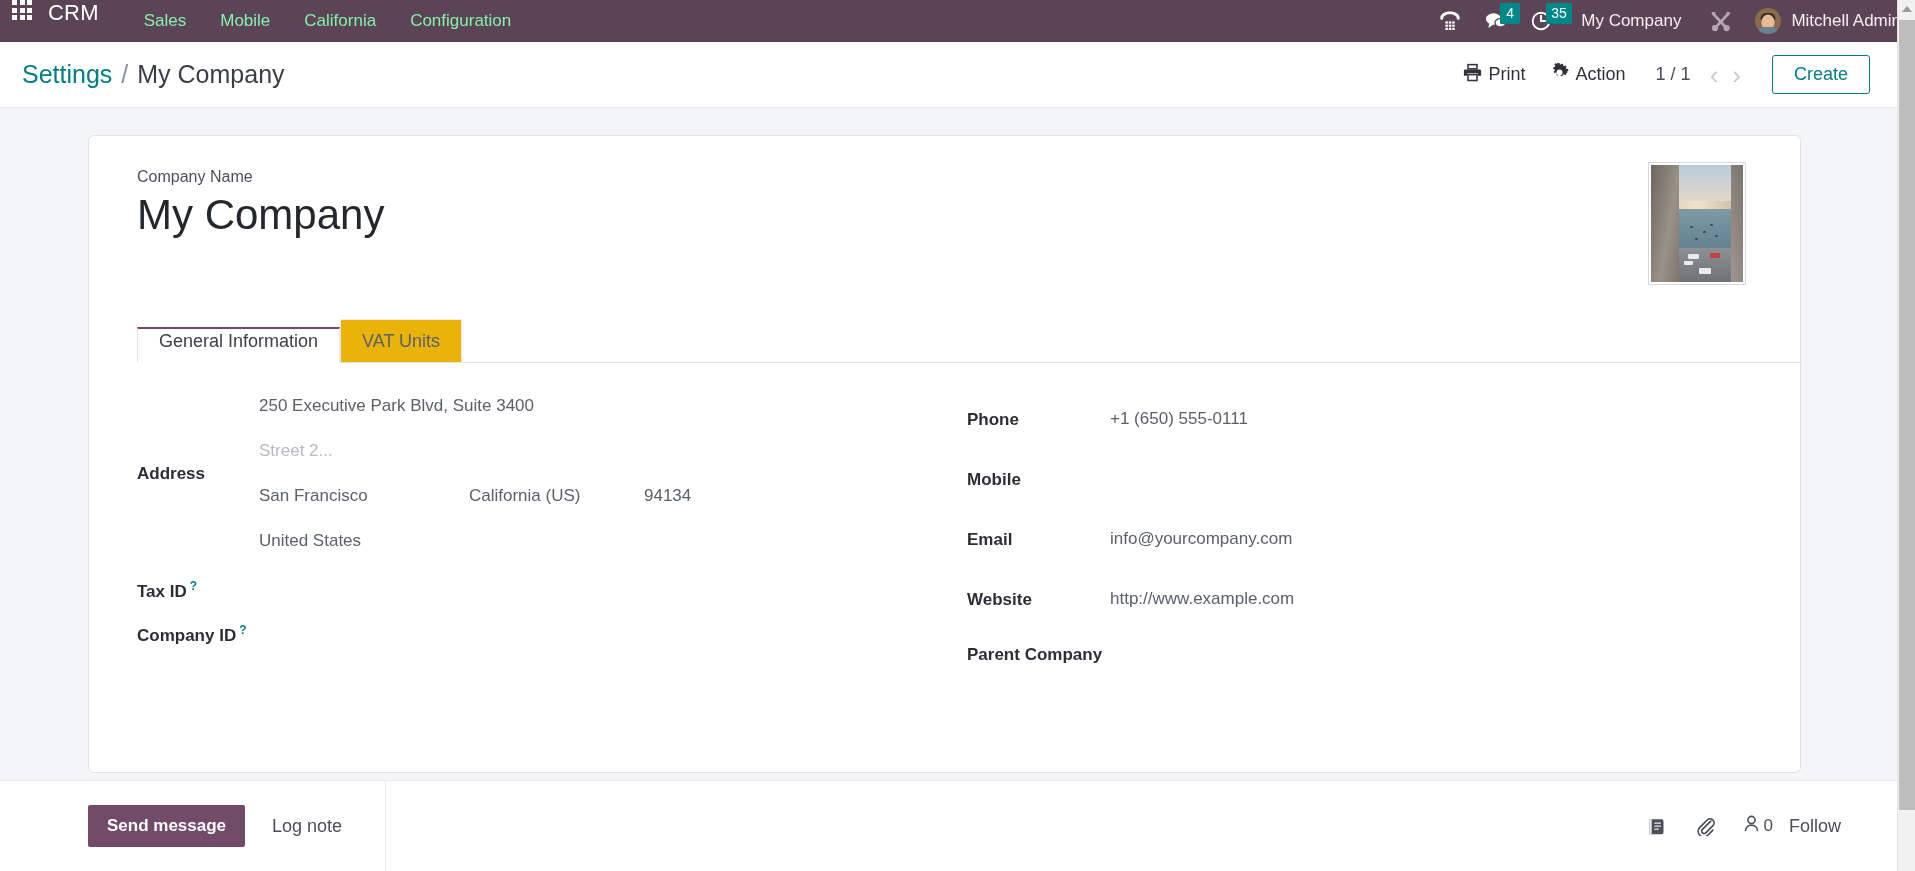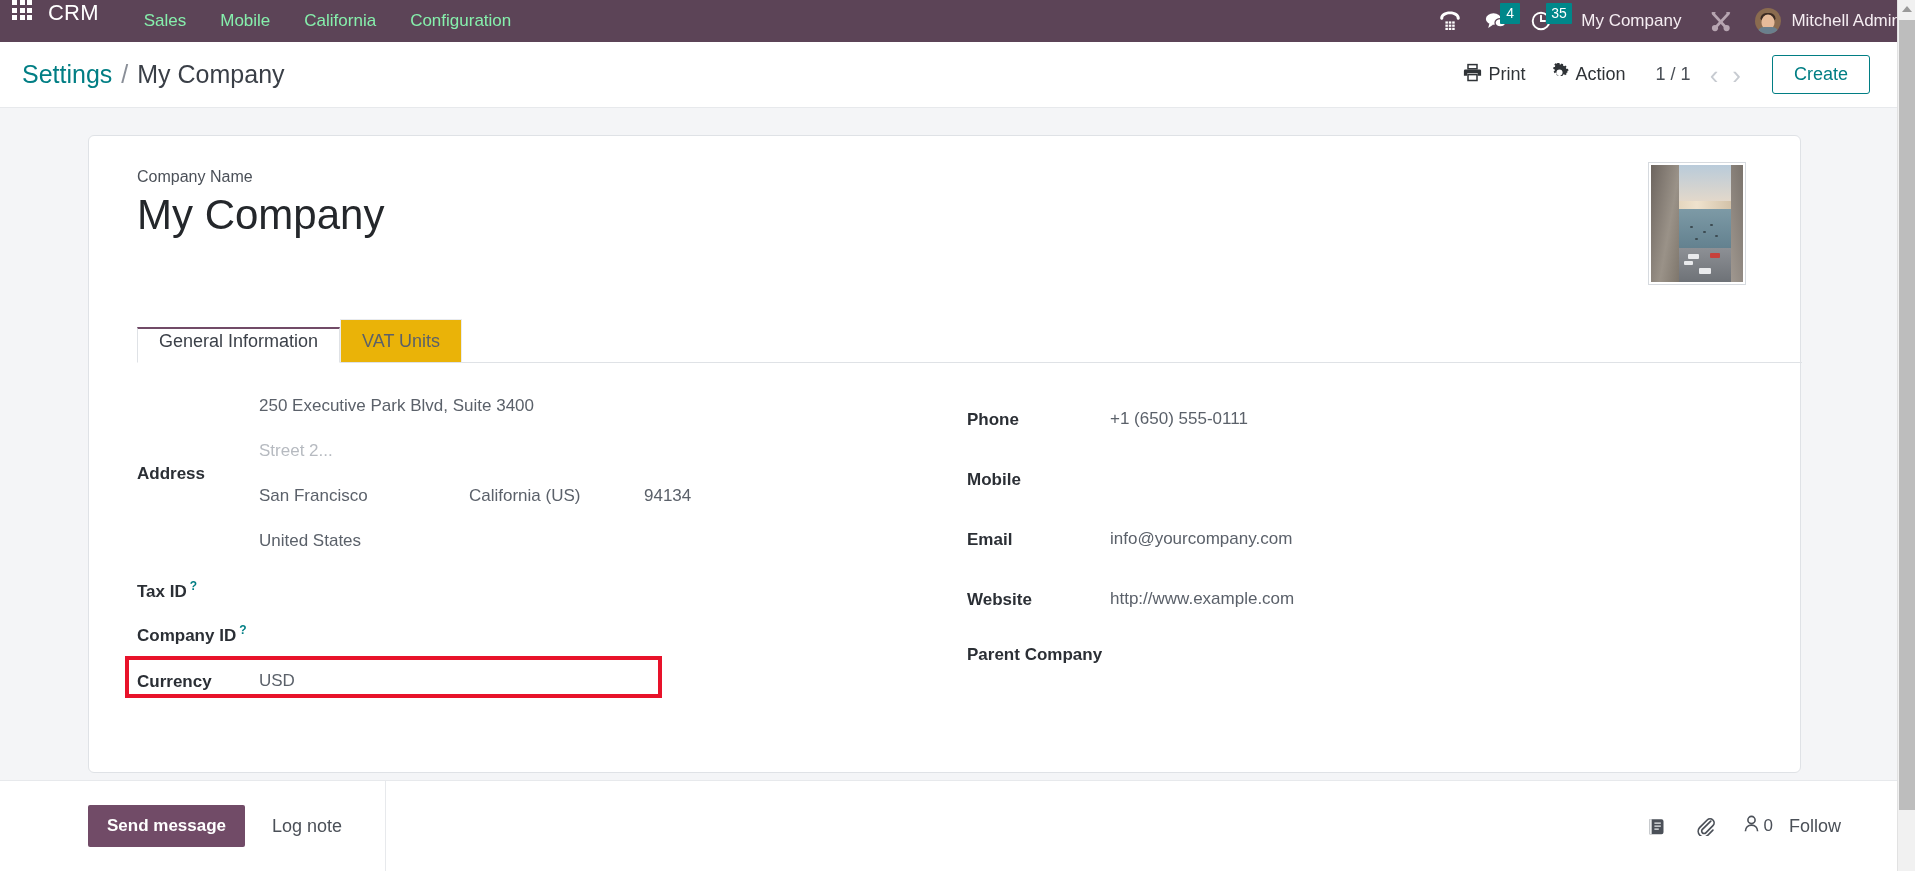--- a/index.html
+++ b/index.html
@@ -669,25 +669,20 @@
               <div class="f-val" style="margin-left:36px;"></div>
             </div>
 
             <div class="f-row" style="min-height:34px;">
               <div class="f-label" style="width:auto;">
                 <span>Company ID</span><span class="help-q">?</span>
               </div>
               <div class="f-val" style="margin-left:10px;"></div>
             </div>
 
-            <div class="currency-row">
-              <div class="red-highlight"></div>
-              <div class="f-label">Currency</div>
-              <div class="f-val">USD</div>
-            </div>
 
           </div>
 
           <div class="col-right">
 
             <div class="f-row" style="min-height:50px;">
               <div class="f-label">Phone</div>
               <div class="f-val">+1 (650) 555-0111</div>
             </div>
 

